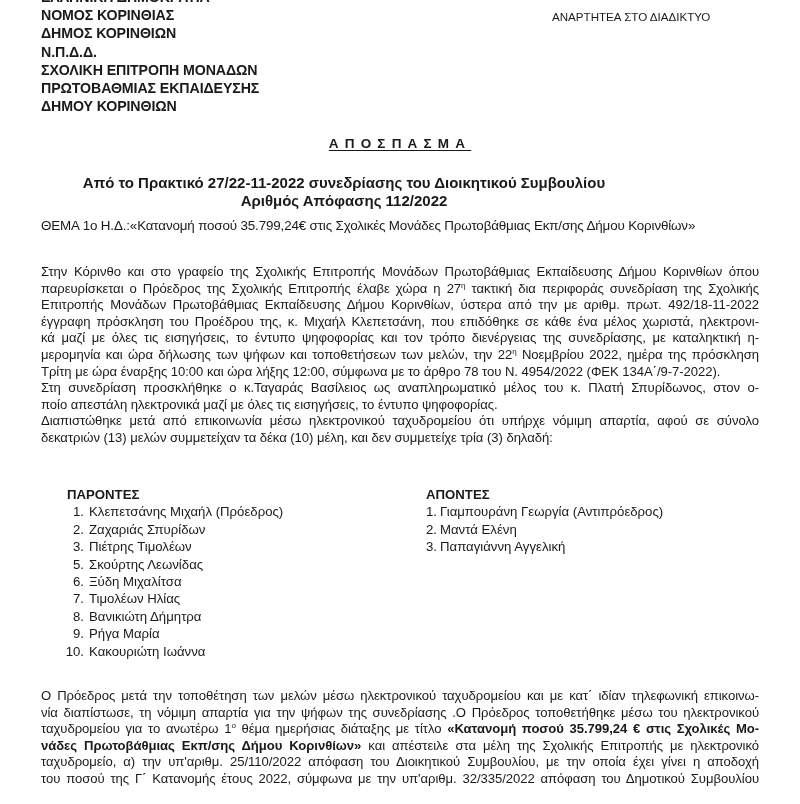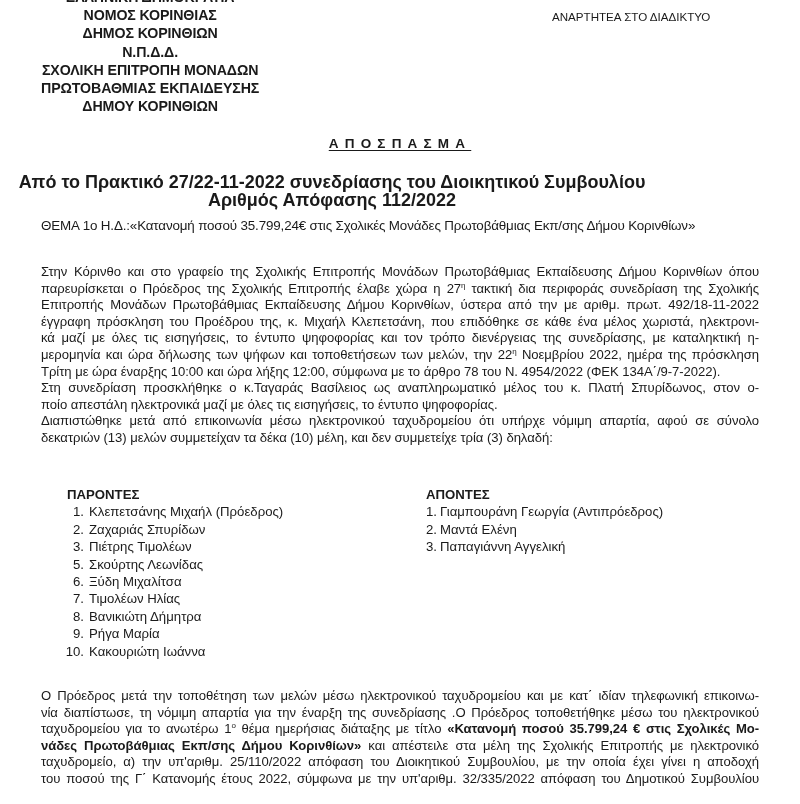--- a/index.html
+++ b/index.html
@@ -23,21 +23,21 @@
     }
     .header-left {
       position: absolute;
       left: 41px;
       top: 0;
       font-weight: bold;
       font-size: 14.2px;
       line-height: 18.2px;
       letter-spacing: -0.1px;
     }
-    .header-left div { white-space: nowrap; text-align: center; }
+    .header-left div { white-space: nowrap; }
     .header-right {
       position: absolute;
       left: 552px;
       top: 22px;
       font-size: 11.6px;
       white-space: nowrap;
     }
     .title {
       position: absolute;
       left: 0;
@@ -47,26 +47,26 @@
       font-weight: bold;
       font-size: 13.5px;
       letter-spacing: 6.2px;
     }
     .title span {
       text-decoration: underline;
       text-underline-offset: 2px;
     }
     .subtitle {
       position: absolute;
-      left: 0;
+      left: 12px;
       width: 664px;
       top: 186px;
       text-align: center;
       font-weight: bold;
-      font-size: 18px;
+      font-size: 15px;
       line-height: 17.5px;
     }
     .subject {
       position: absolute;
       left: 41px;
       top: 230px;
       font-weight: normal;
       font-size: 13.4px;
       white-space: nowrap;
       letter-spacing: -0.15px;
@@ -179,20 +179,20 @@
     <div class="head">ΑΠΟΝΤΕΣ</div>
     <ol>
       <li><span class="num">1.</span><span>Γιαμπουράνη Γεωργία (Αντιπρόεδρος)</span></li>
       <li><span class="num">2.</span><span>Μαντά Ελένη</span></li>
       <li><span class="num">3.</span><span>Παπαγιάννη Αγγελική</span></li>
     </ol>
   </div>
 
   <div class="body-text para2">
     <span class="ln">Ο Πρόεδρος μετά την τοποθέτηση των μελών μέσω ηλεκτρονικού ταχυδρομείου και με κατ΄ ιδίαν τηλεφωνική επικοινω-</span>
-    <span class="ln">νία διαπίστωσε, τη νόμιμη απαρτία για την έναρξη της συνεδρίασης .Ο Πρόεδρος τοποθετήθηκε μέσω του ηλεκτρονικού</span>
+    <span class="ln">νία διαπίστωσε, τη νόμιμη απαρτία για την ψήφων της συνεδρίασης .Ο Πρόεδρος τοποθετήθηκε μέσω του ηλεκτρονικού</span>
     <span class="ln"><span>ταχυδρομείου για το ανωτέρω 1</span><sup>ο</sup><span> θέμα ημερήσιας διάταξης με τίτλο </span><b>«Κατανομή ποσού 35.799,24 € στις Σχολικές Μο-</b></span>
     <span class="ln"><b>νάδες Πρωτοβάθμιας Εκπ/σης Δήμου Κορινθίων»</b><span> και απέστειλε στα μέλη της Σχολικής Επιτροπής με ηλεκτρονικό</span></span>
     <span class="ln">ταχυδρομείο, α) την υπ'αριθμ. 25/110/2022 απόφαση του Διοικητικού Συμβουλίου, με την οποία έχει γίνει η αποδοχή</span>
     <span class="ln">του ποσού της Γ΄ Κατανομής έτους 2022, σύμφωνα με την υπ'αριθμ. 32/335/2022 απόφαση του Δημοτικού Συμβουλίου</span>
   </div>
 
 </div>
 
 </body></html>

